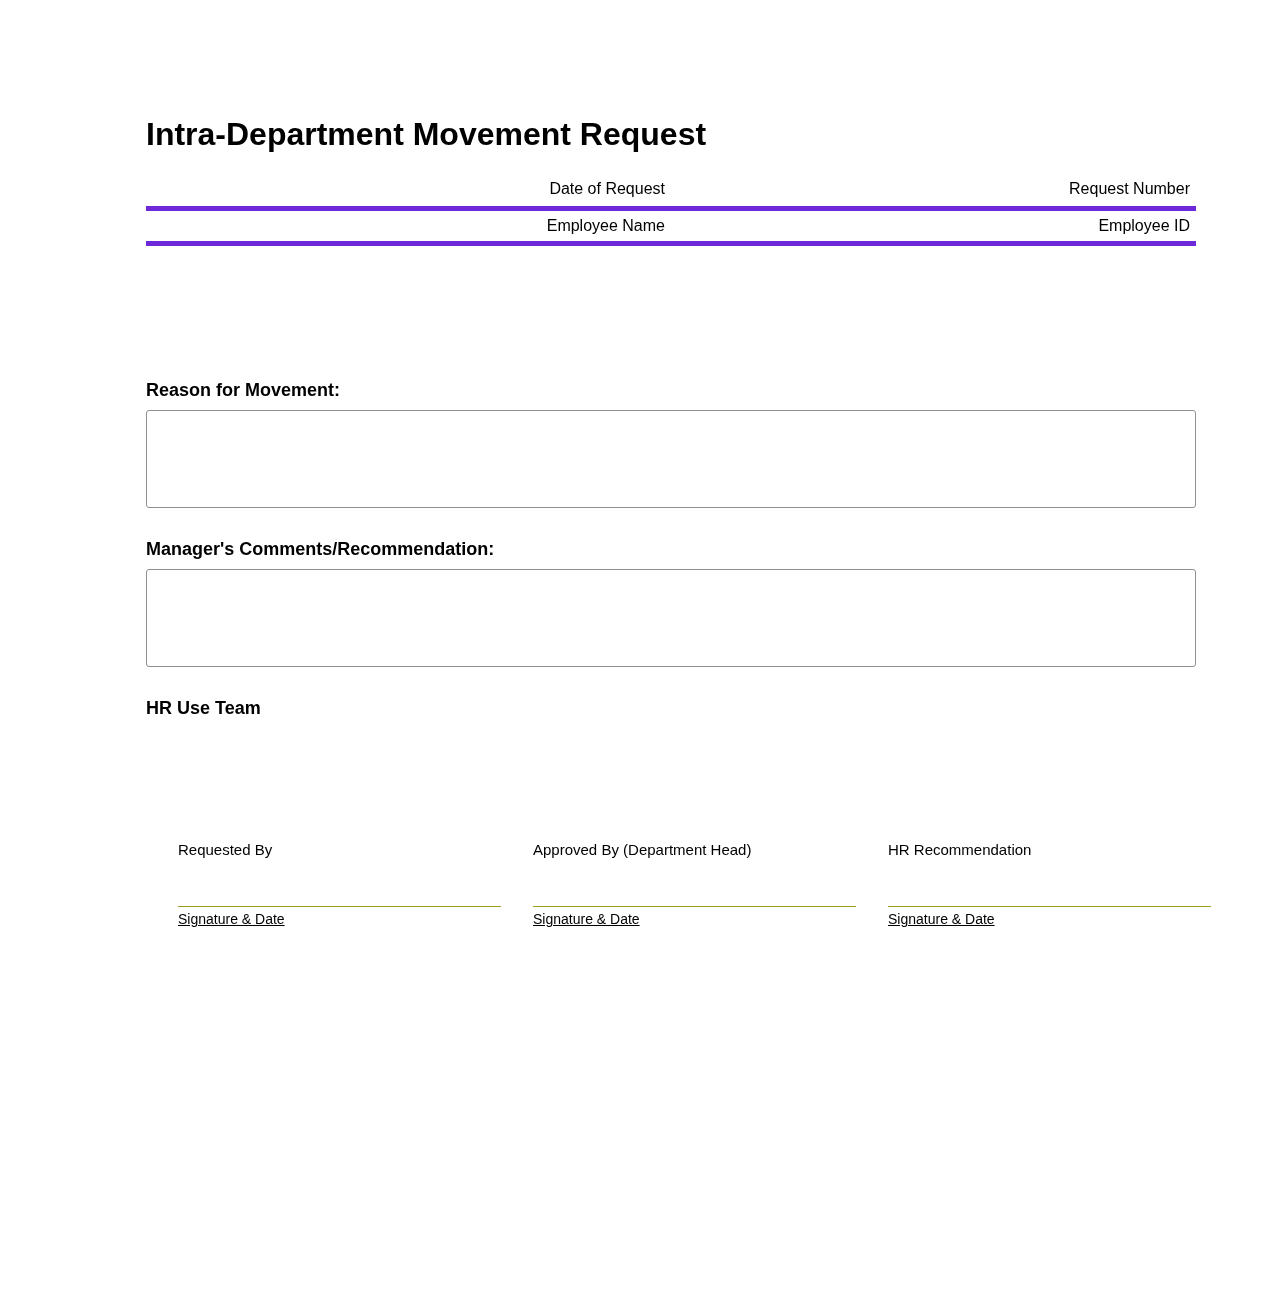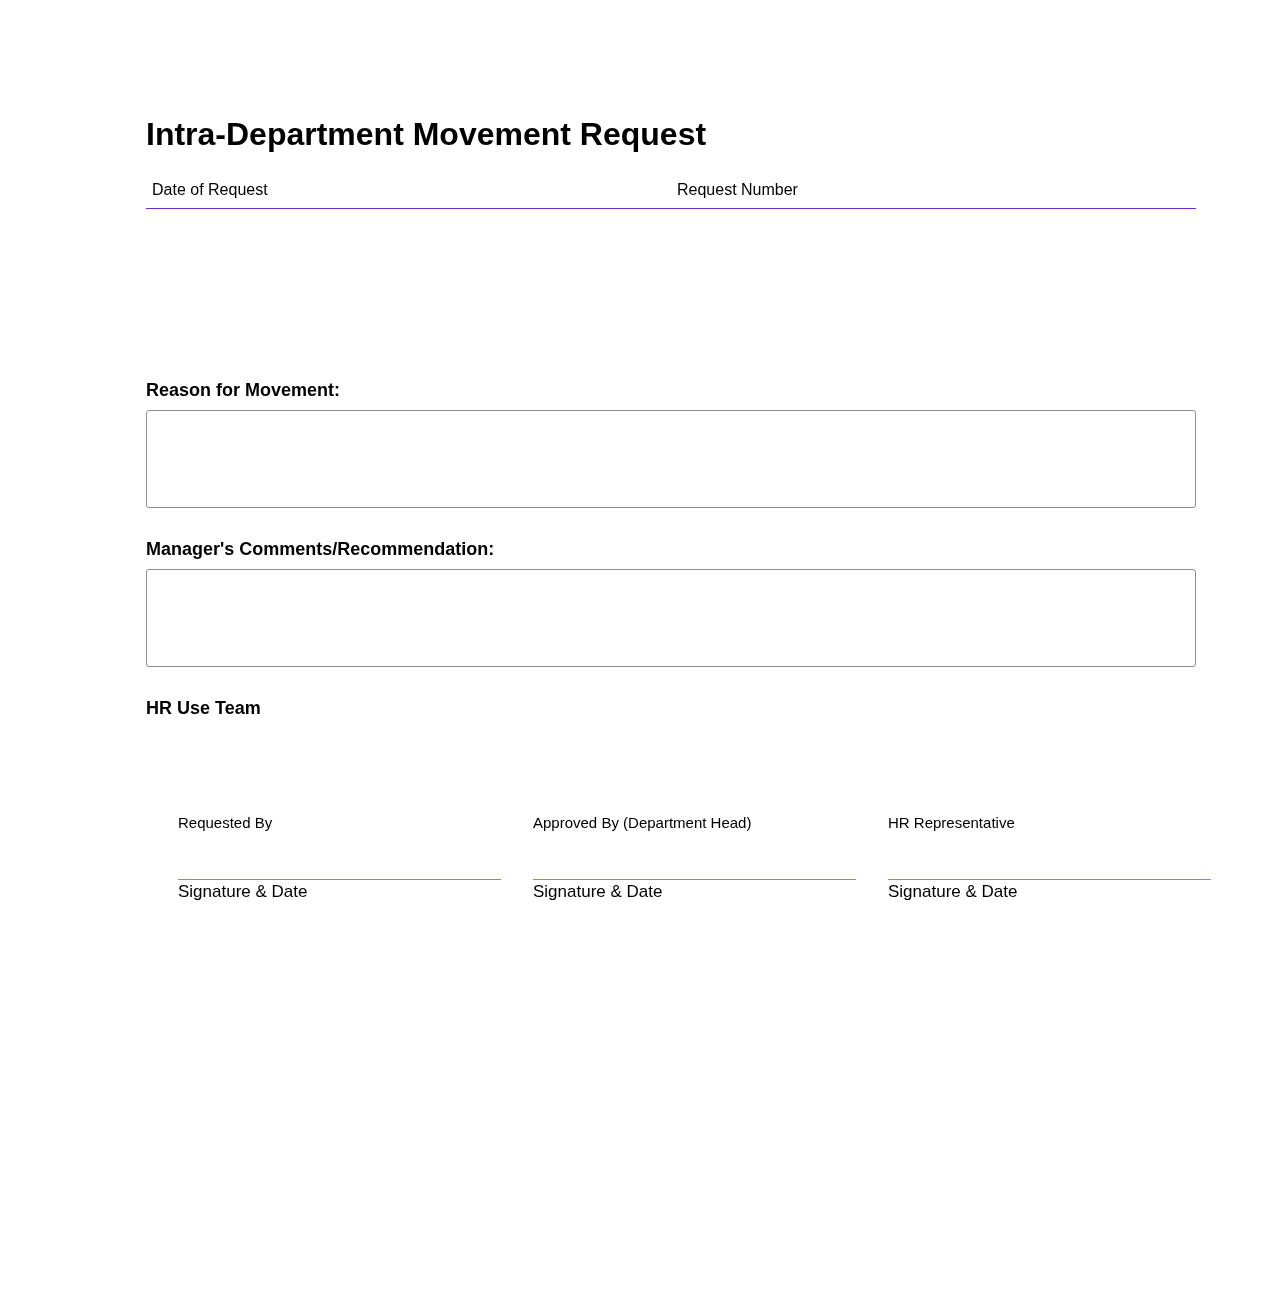--- a/index.html
+++ b/index.html
@@ -31,22 +31,23 @@
       width: 1050px;
       border-collapse: collapse;
       table-layout: fixed;
     }
     table.info td {
       height: 35px;
       padding: 0 6px;
       font-size: 16px;
       line-height: 18px;
       vertical-align: middle;
-      border-bottom: 1px solid #6d28d9;
+      border-bottom: 5px solid #6d28d9;
       white-space: nowrap;
+      text-align: right;
     }
     #main-info { top: 141px; }
     #main-info col.c1 { width: 525px; }
     #main-info col.c2 { width: 525px; }
 
     #hr-info { top: 695px; }
     #hr-info col.c1 { width: 508px; }
     #hr-info col.c2 { width: 542px; }
 
     .section-heading {
@@ -67,21 +68,21 @@
       background: #fff;
       resize: none;
       font-family: "Liberation Sans", sans-serif;
       font-size: 16px;
       padding: 6px;
       outline: none;
     }
     .sig-row {
       position: absolute;
       left: 0;
-      top: 749px;
+      top: 776px;
       width: 1050px;
       display: flex;
       justify-content: space-between;
     }
     .sig-block {
       width: 323px;
     }
     .sig-label {
       font-size: 15px;
       line-height: 20px;
@@ -98,41 +99,46 @@
       border-top: none; border-left: none; border-right: none;
       font-family: "Liberation Sans", sans-serif;
       font-size: 15px;
       outline: none;
       position: relative;
       top: -22px;
       margin-bottom: -22px;
     }
     .sig-caption {
       margin-top: 2px;
-      font-size: 17px;
+      font-size: 14px;
       line-height: 20px;
       white-space: nowrap;
+      text-decoration: underline;
     }
   </style>
 </head>
 <body>
 
 <div class="page">
 
   <h1 class="title">Intra-Department Movement Request</h1>
 
   <table class="info" id="main-info">
     <colgroup>
         <col class="c1">
         <col class="c2">
       </colgroup>
     <tbody>
       <tr>
         <td>Date of Request</td>
         <td>Request Number</td>
+      </tr>
+      <tr>
+        <td>Employee Name</td>
+        <td>Employee ID</td>
       </tr>
     </tbody>
   </table>
 
   <h3 class="section-heading" style="top:347px;">Reason for Movement:</h3>
   <textarea class="textbox" style="top: 378px;"></textarea>
 
   <h3 class="section-heading" style="top:506px;">Manager's Comments/Recommendation:</h3>
   <textarea class="textbox" style="top: 537px;"></textarea>
 
@@ -152,19 +158,19 @@
       <div class="sig-label">Requested By</div>
       <input class="sig-line" type="text" style="">
       <div class="sig-caption">Signature &amp; Date</div>
     </div>
     <div class="sig-block">
       <div class="sig-label">Approved By (Department Head)</div>
       <input class="sig-line" type="text" style="">
       <div class="sig-caption">Signature &amp; Date</div>
     </div>
     <div class="sig-block">
-      <div class="sig-label">HR Representative</div>
+      <div class="sig-label">HR Recommendation</div>
       <input class="sig-line" type="text" style="">
       <div class="sig-caption">Signature &amp; Date</div>
     </div>
   </div>
 
 </div>
 
 </body></html>

